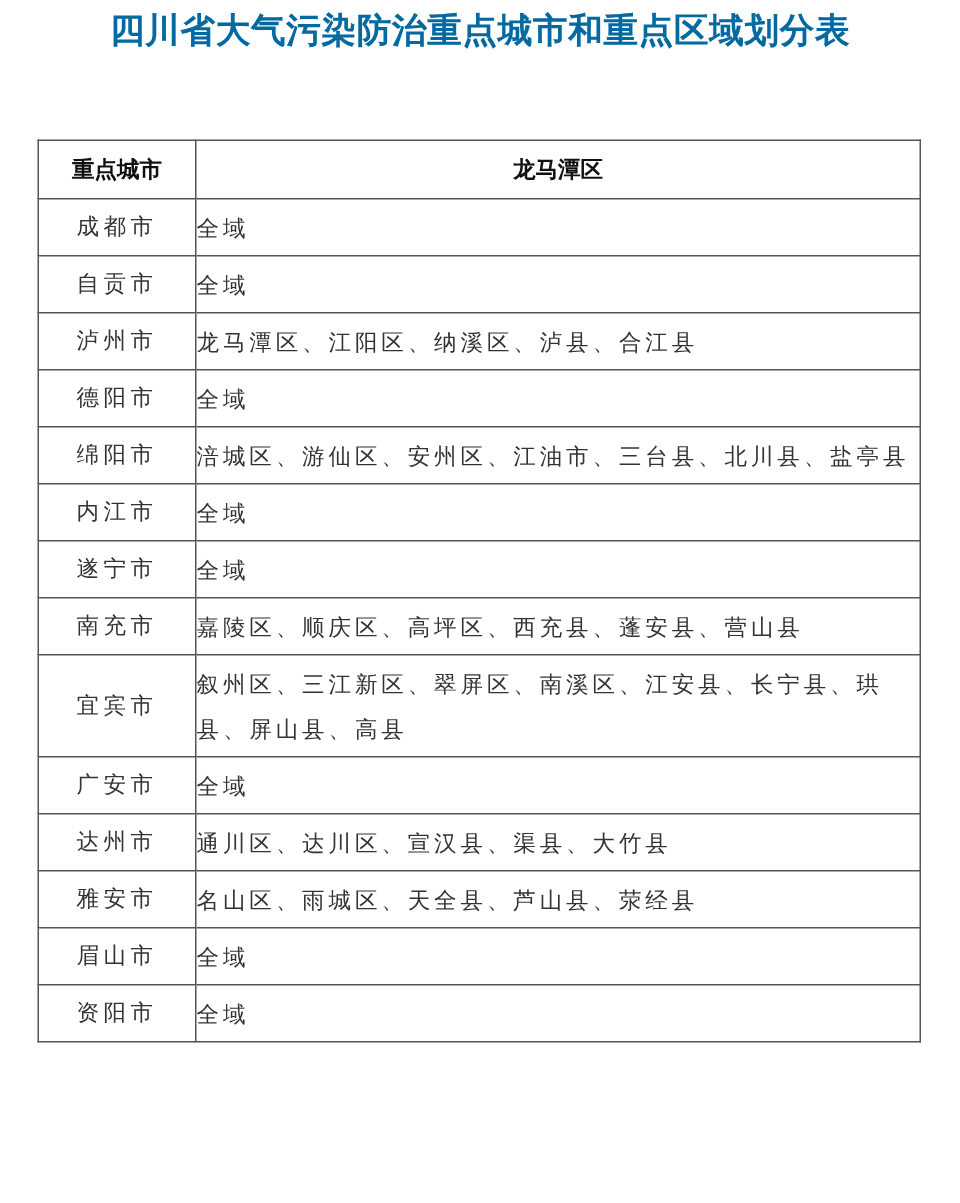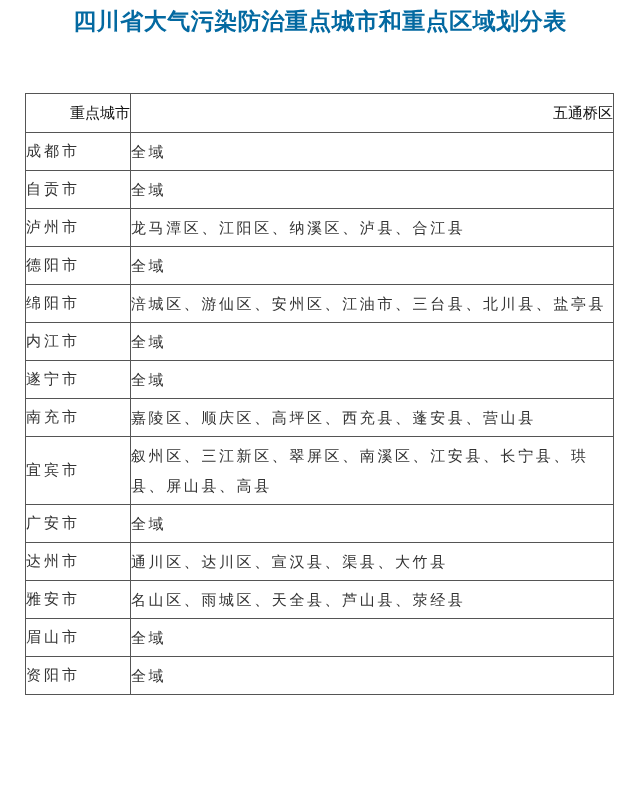--- a/index.html
+++ b/index.html
@@ -17,42 +17,42 @@
   table.main {
     position: absolute; top: 93px; left: 25px; width: 589px;
     border-collapse: collapse; table-layout: fixed;
   }
   table.main td, table.main th {
     border: 1.5px solid #555; padding: 0; vertical-align: middle;
   }
   th {
     height: 38px;
     font-family: "DejaVu Sans", "Liberation Sans", sans-serif;
-    font-weight: normal; font-size: 15px; color: #111; text-align: right;
+    font-weight: bold; font-size: 15px; color: #111; text-align: center;
   }
   td.city {
-    width: 104px; text-align: left; font-size: 15px; letter-spacing: 3px; color: #333;
+    width: 104px; text-align: center; font-size: 15px; letter-spacing: 3px; color: #333;
   }
   td.area {
     font-size: 15px; color: #333; padding-left: 9px; padding-right: 6px;
     letter-spacing: 2.6px; line-height: 30px; text-align: left; margin-left: 35px;
   }
   tr.single td { height: 37px; }
   tr.double td { height: 67px; }
 </style>
 </head>
 <body>
 
 <div class="title">四川省大气污染防治重点城市和重点区域划分表</div>
 
 <table class="main">
   <thead>
     <tr>
       <th style="width:104px">重点城市</th>
-      <th>五通桥区</th>
+      <th>龙马潭区</th>
     </tr>
   </thead>
   <tbody>
     <tr class="single">
       <td class="city">成都市</td>
       <td class="area">全域</td>
     </tr>
     <tr class="single">
       <td class="city">自贡市</td>
       <td class="area">全域</td>

